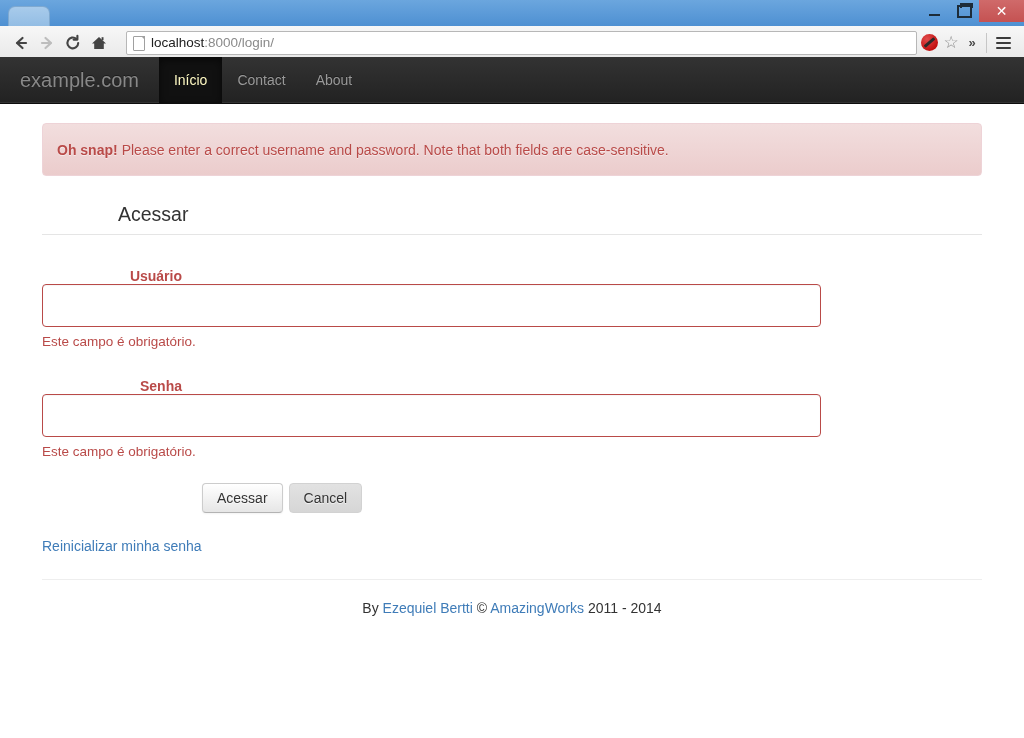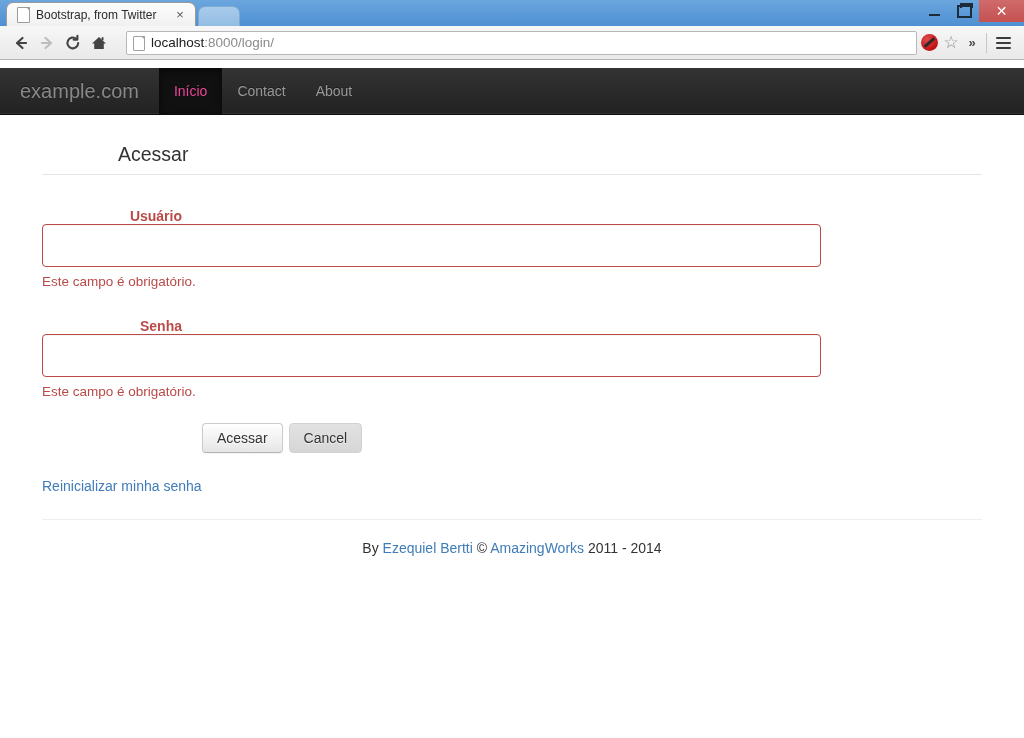--- a/index.html
+++ b/index.html
@@ -294,21 +294,21 @@
     width: 15px;
     height: 2px;
     background: #3b3b3b;
     margin: 1.5px 0;
     border-radius: 1px;
   }
 
   
   .viewport {
     position: absolute;
-    top: 68px;
+    top: 57px;
     left: 0;
     width: 1024px;
     height: 563px;
     background: #ffffff;
     overflow: hidden;
   }
 
   
   .site-navbar {
     height: 47px;
@@ -335,21 +335,21 @@
   .nav-link {
     display: flex;
     align-items: center;
     padding: 0 15px;
     font-size: 14px;
     color: #999999;
     text-shadow: 0 -1px 0 rgba(0,0,0,0.4);
     white-space: nowrap;
   }
   .nav-link.active {
-    color: #ec4899;
+    color: #fef9c3;
     background: #111111;
     box-shadow: inset 0 3px 8px rgba(0,0,0,0.55);
   }
 
   
   .container {
     width: 940px;
     margin: 0 auto;
     padding-top: 19px;
     box-sizing: border-box;
@@ -477,27 +477,20 @@
     text-align: center;
   }
 </style>
 </head>
 <body>
 
 <div class="browser-window">
 
   <div class="titlebar">
     <div class="tabstrip">
-      <div class="tab">
-        <span class="tab-favicon">
-            <span class="doc"></span>
-          </span>
-        <span class="tab-title">Bootstrap, from Twitter</span>
-        <span class="tab-close">×</span>
-      </div>
       <div class="tab-ghost"></div>
     </div>
     <div class="wincontrols">
       <div class="wbtn">
           <span class="glyph-min"></span>
         </div>
       <div class="wbtn">
           <span class="glyph-max"></span>
         </div>
       <div class="wbtn close">✕</div>
@@ -552,20 +545,24 @@
 
     <div class="site-navbar">
       <div class="brand">example.com</div>
       <div class="nav-link active">Início</div>
       <div class="nav-link">Contact</div>
       <div class="nav-link">About</div>
     </div>
 
     <div class="container">
 
+      <div class="alert">
+        <strong>Oh snap!</strong>
+        <span>Please enter a correct username and password. Note that both fields are case-sensitive.</span>
+      </div>
 
       <form>
         <div class="legend">Acessar</div>
 
         <div class="control-group">
           <div class="control-label">Usuário</div>
           <div class="controls">
             <input class="form-input" type="text" placeholder="" style="">
             <span class="help-block">Este campo é obrigatório.</span>
           </div>

